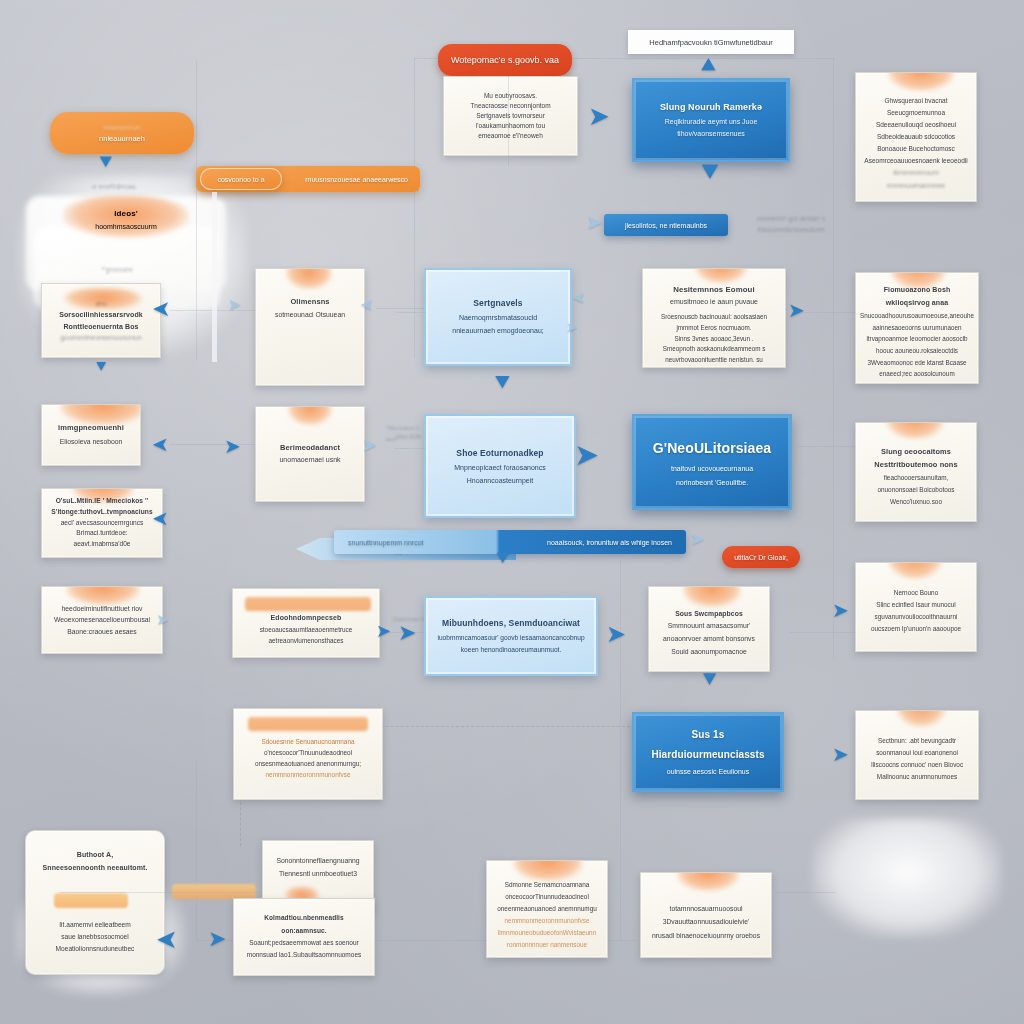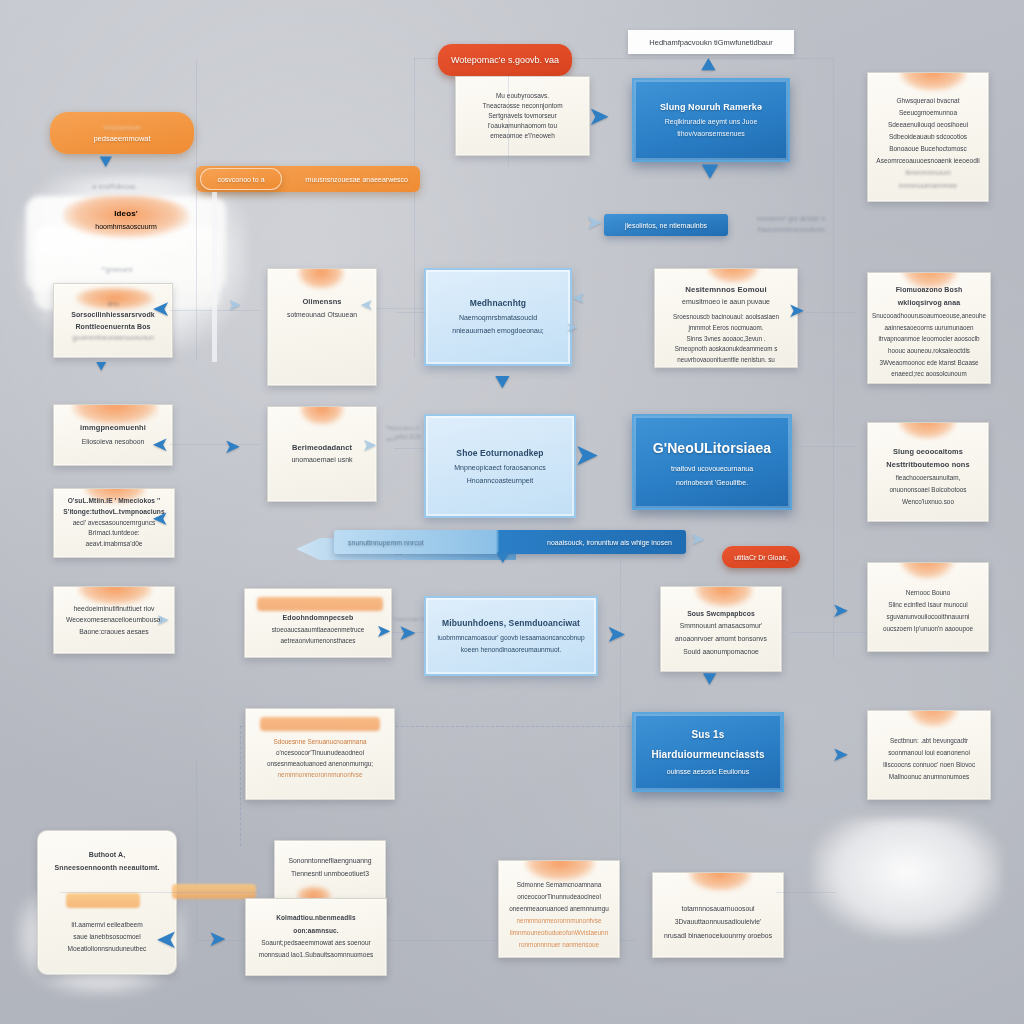--- a/index.html
+++ b/index.html
@@ -42,21 +42,20 @@
   }
   .node .ttl{font-weight:bold;letter-spacing:.1px;}
   .node .sub{opacity:.92;}
 
   
   .card{
     background:linear-gradient(170deg,#fdfbf6 0%,#f7f4ec 60%,#f2efe6 100%);
     border:1px solid rgba(190,190,180,.55);
     box-shadow:0 3px 7px rgba(60,65,80,.22), 0 0 0 1px rgba(255,255,255,.45) inset;
     color:#3b3f47;
-    margin-left:12px;
   }
   
   .blue-lite{
     background:linear-gradient(165deg,#dfeefb 0%,#cfe6f8 55%,#c2dff5 100%);
     border:2px solid #9ac8ea;
     box-shadow:0 4px 9px rgba(40,70,110,.25), 0 0 0 2px rgba(255,255,255,.5) inset;
     color:#2b4a69;
   }
   
   .blue{
@@ -179,21 +178,21 @@
     <span class="blurtext">jlesolintos, ne ntiemaulnbs</span>
   </div>
   <div class="node" style="left:736px;top:209px;width:110px;height:30px;font-size:6.5px;color:#5c6b80;line-height:1.7;">
     <span class="ghost">mmmmm* gnr dehder n</span>
     <span class="ghost">Kauuummtenounutcom</span>
   </div>
   <div class="arrow pale" style="left:586px;top:212px;font-size:20px;">➤</div>
 
   <div class="node banner-orange round" style="left:50px;top:112px;width:144px;height:42px;font-size:7.5px;line-height:1.5;">
     <span class="ghost">nnununnun</span>
-    <span class="blurtext">pedsaeemmowat</span>
+    <span class="blurtext">nnieauurnaeh</span>
   </div>
   <div class="arrow" style="left:97px;top:152px;font-size:22px;">⯆</div>
 
   <div class="node" style="left:44px;top:178px;width:140px;height:16px;font-size:7px;color:#5c6470;">
     <span class="ghost">-e enzRdincas.</span>
   </div>
   <div class="smudge" style="left:63px;top:196px;width:126px;height:42px;"></div>
   <div class="node" style="left:58px;top:196px;width:136px;height:48px;font-size:8px;line-height:1.7;">
     <span class="ttl blurtext">Ideos'</span>
     <span class="blurtext" style="font-size:7px;">hoomhmsaoscuurm</span>
@@ -207,21 +206,21 @@
     <span class="ghost tiny">anu</span>
     <span class="ttl blurtext">Sorsocilinhiessarsrvodk</span>
     <span class="ttl blurtext">Ronttleoenuernta Bos</span>
     <span class="ghost tiny">goomentneoneenoononun</span>
   </div>
   <div class="arrow" style="left:152px;top:298px;font-size:22px;transform:scaleX(-1);">➤</div>
   <div class="line h faint" style="left:170px;top:310px;width:90px;"></div>
 
   <div class="arrow" style="left:94px;top:358px;font-size:18px;">⯆</div>
 
-  <div class="node card" style="left:41px;top:404px;width:120px;height:62px;font-size:7.5px;line-height:1.9;">
+  <div class="node card" style="left:41px;top:404px;width:100px;height:62px;font-size:7.5px;line-height:1.9;">
     <span class="smudge" style="left:18px;top:-14px;width:86px;height:34px;"></span>
     <span class="ttl blurtext">immgpneomuenhi</span>
     <span class="blurtext" style="font-size:6.8px;">Eliosoieva nesoboon</span>
   </div>
   <div class="arrow" style="left:152px;top:434px;font-size:20px;transform:scaleX(-1);">➤</div>
   <div class="line h faint" style="left:170px;top:444px;width:90px;"></div>
 
   <div class="node card" style="left:41px;top:488px;width:122px;height:70px;font-size:6.6px;line-height:1.65;">
     <span class="smudge" style="left:30px;top:-16px;width:62px;height:30px;"></span>
     <span class="ttl blurtext">O'suL.Mtiin.IE ' Mmeciokos ''</span>
@@ -297,21 +296,21 @@
 
   <div class="node card" style="left:233px;top:708px;width:150px;height:92px;font-size:6.4px;line-height:1.7;">
     <span class="smudge bar" style="left:14px;top:8px;width:120px;height:14px;"></span>
     <span class="blurtext" style="margin-top:10px;color:#c97a3c;">Sdouesnne Senuanucnoamnana</span>
     <span class="blurtext">o'ncesoocor'Tinuunudeaodneol</span>
     <span class="blurtext">onsesnmeaotuanoed anenonmurngu;</span>
     <span class="blurtext" style="color:#d08b52;">nemmnonmeoronnmunonfvse</span>
   </div>
 
   <div class="node blue-lite" style="left:424px;top:268px;width:148px;height:98px;font-size:7px;line-height:1.85;">
-    <span class="ttl blurtext" style="font-size:8.5px;">Medhnacnhtg</span>
+    <span class="ttl blurtext" style="font-size:8.5px;">Sertgnavels</span>
     <span class="blurtext">Naernoqmrsbmatasoucld</span>
     <span class="blurtext">nnieauurnaeh emogdoeonau;</span>
   </div>
   <div class="arrow pale" style="left:572px;top:290px;font-size:16px;transform:scaleX(-1);">➤</div>
   <div class="arrow pale" style="left:566px;top:320px;font-size:14px;">➤</div>
   <div class="line h faint" style="left:396px;top:312px;width:30px;"></div>
   <div class="arrow" style="left:492px;top:370px;font-size:26px;">⯆</div>
 
   <div class="node blue-lite" style="left:424px;top:414px;width:152px;height:104px;font-size:7px;line-height:1.9;">
     <span class="ttl blurtext" style="font-size:8.5px;">Shoe Eoturnonadkep</span>

